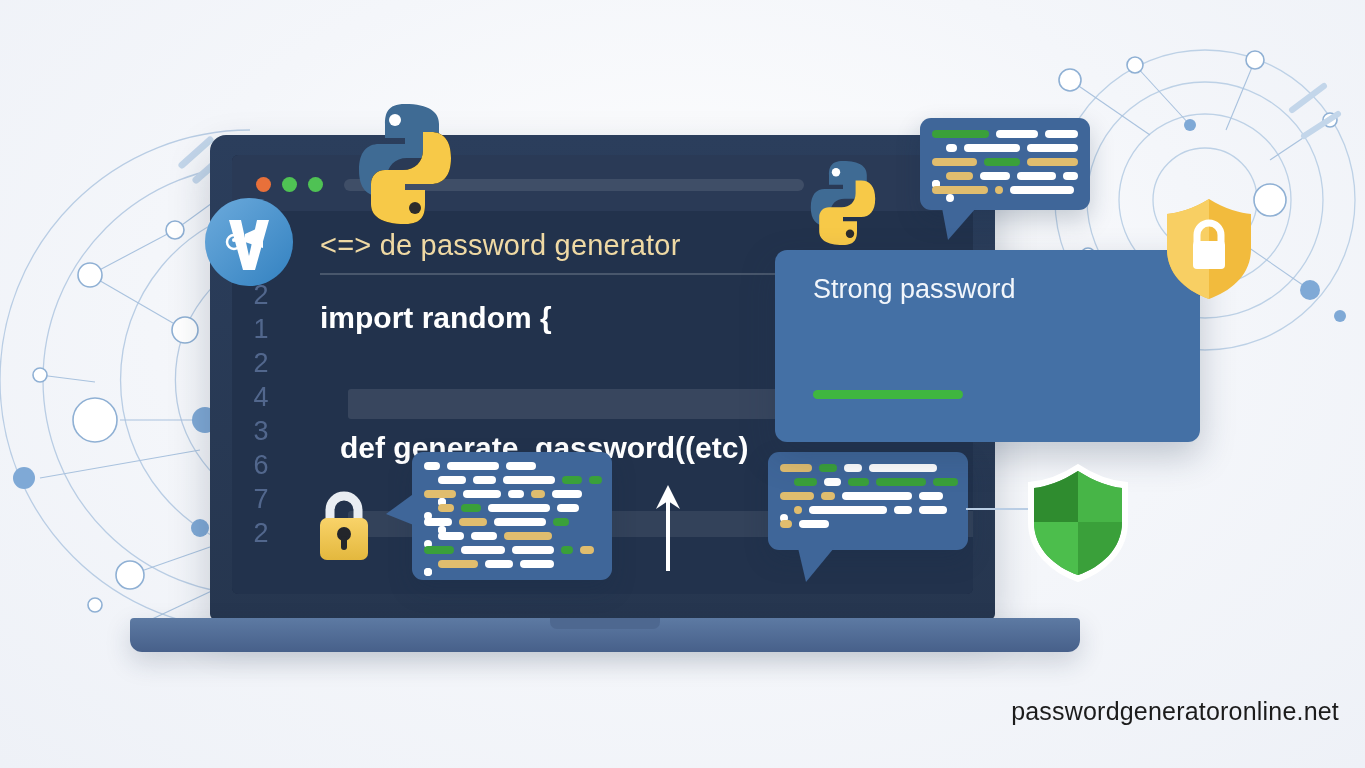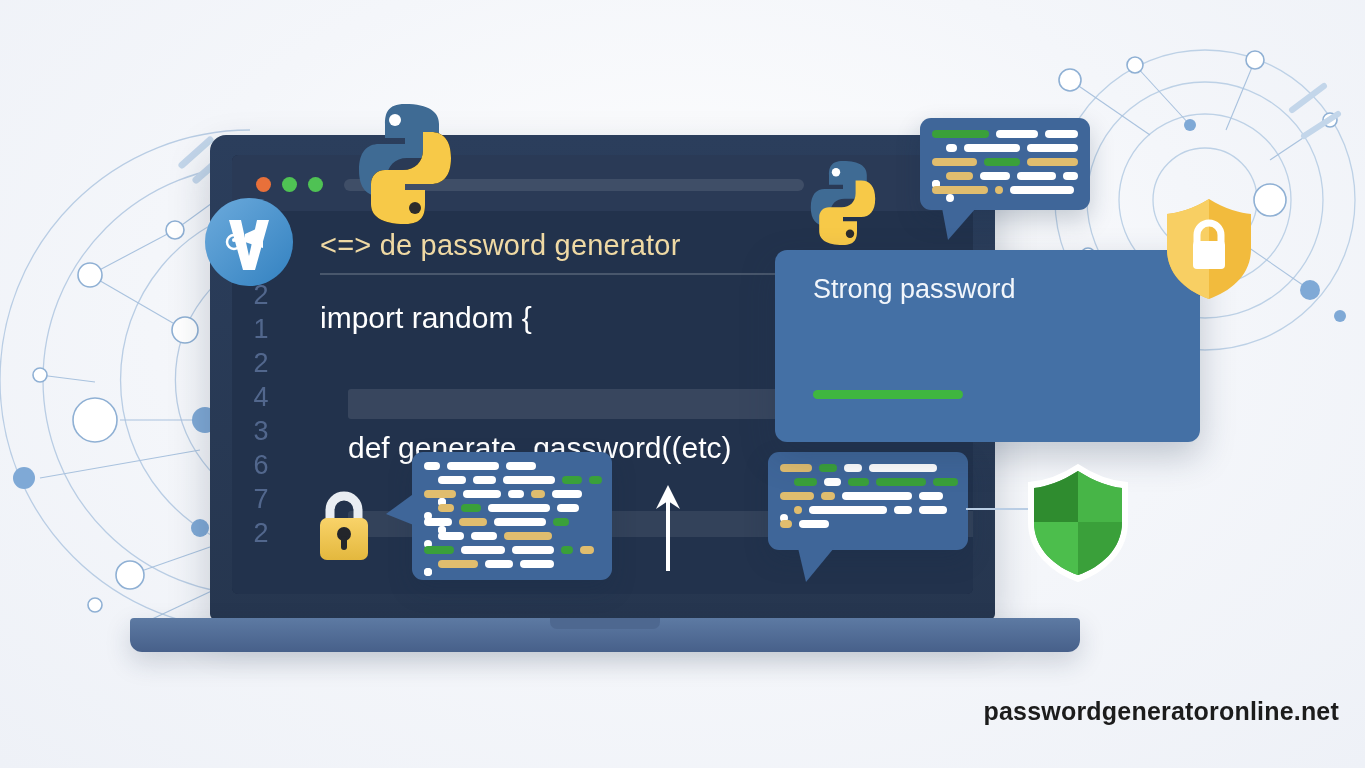--- a/index.html
+++ b/index.html
@@ -52,28 +52,28 @@
   }
 
   
   #code-area{position:absolute;left:58px;top:56px;right:0;bottom:0;background:#22324c;}
   #code-title{
     position:absolute;left:30px;top:18px;
     color:#efd9a4;font-size:29px;white-space:nowrap;letter-spacing:.2px;
   }
   #title-rule{position:absolute;left:30px;top:62px;width:745px;height:2px;background:rgba(255,255,255,.18);}
   #code-body{position:absolute;left:30px;top:90px;right:0;bottom:0;}
-  .code-line{color:#ffffff;font-size:30px;white-space:nowrap;}
+  .code-line{color:#ffffff;font-size:30px;white-space:nowrap;font-weight:bold;}
   #line-1{position:absolute;left:0;top:0;}
   #line-2{position:absolute;left:12px;top:38px;}
   #hl-bar{
     position:absolute;left:28px;top:88px;width:700px;height:30px;
     background:rgba(255,255,255,.10);border-radius:3px;
   }
-  #line-3{position:absolute;left:28px;top:130px;text-align:right;}
+  #line-3{position:absolute;left:20px;top:130px;text-align:right;}
   #hl-bar-2{
     position:absolute;left:28px;top:210px;width:720px;height:26px;
     background:rgba(255,255,255,.08);border-radius:3px;
   }
   #arrow-up{position:absolute;left:320px;top:180px;}
 
   
   #laptop-base{
     left:130px;top:618px;width:950px;height:34px;
     background:linear-gradient(180deg,#5b7losing 0%,#4c6punkt 100%);
@@ -117,21 +117,21 @@
   .brow{position:absolute;display:flex;gap:7px;align-items:center;}
   .seg{height:8px;border-radius:4px;}
   .seg.w{background:#ffffff;}
   .seg.g{background:#3aa03a;}
   .seg.y{background:#e0bd6e;}
   .seg.dot{width:8px;height:8px;border-radius:50%;background:#ffffff;}
   .seg.dotY{width:8px;height:8px;border-radius:50%;background:#e0bd6e;}
 
   
   #watermark{
-    right:26px;bottom:42px;color:#1c1c1c;font-size:25px;letter-spacing:.2px;font-weight:bold;
+    right:26px;bottom:42px;color:#1c1c1c;font-size:25px;letter-spacing:.2px;
   }
 </style>
 </head>
 <body>
 
 <div class="stage">
 
   <svg class="netsvg" style="left:0px;top:120px;width:300px;height:520px;" viewBox="0 0 300 520">
     <g fill="none" stroke="#b9cde4" stroke-width="1.3">
       <path d="M250 10 A250 250 0 0 0 250 510"></path>

